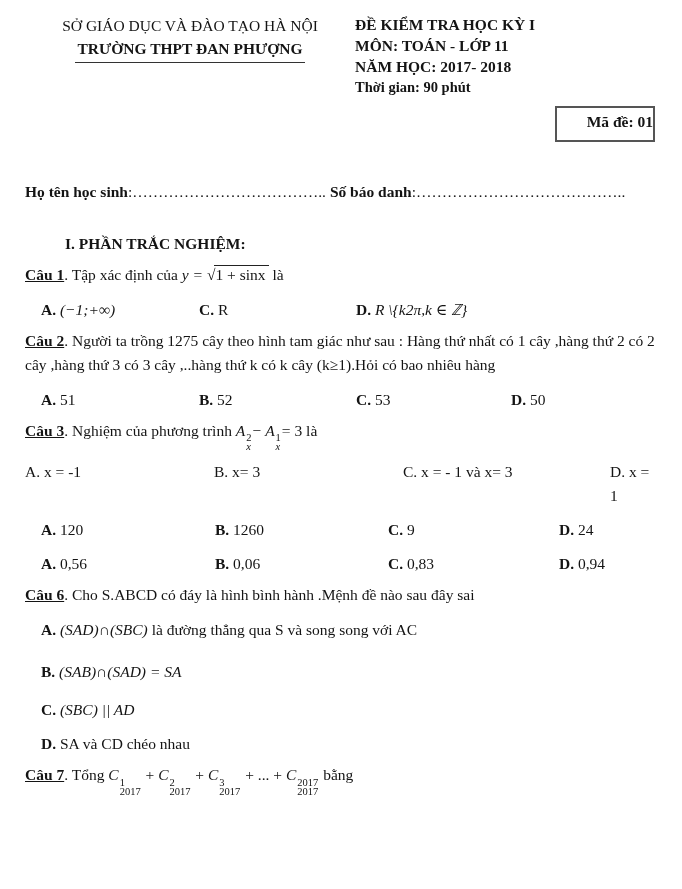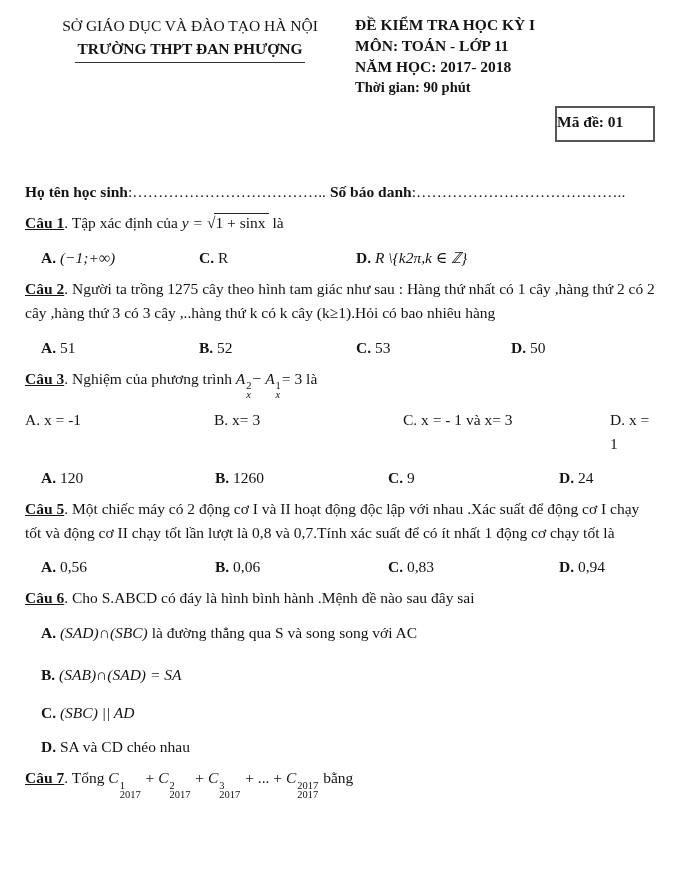--- a/index.html
+++ b/index.html
@@ -18,21 +18,21 @@
   
   .hdr{display:flex;align-items:flex-start;}
   .hdr-left{width:330px;text-align:center;line-height:23px;}
   .hdr-school{font-weight:bold;display:inline-block;border-bottom:1.5px solid #333;padding:0 2px 2px 2px;}
   .hdr-right{width:300px;text-align:left;font-weight:bold;line-height:21px;}
   .hdr-right .small{font-size:14.5px;}
   .code-box{
     margin-left:auto;margin-top:8px;
     width:100px;height:36px;box-sizing:border-box;
     border:2px solid #555;
-    font-weight:bold;text-align:left;line-height:22px;padding-top:3px;
+    font-weight:bold;text-align:right;line-height:22px;padding-top:3px;
   }
   
   .student{margin-top:38px;white-space:nowrap;overflow:hidden;}
   .blb{font-weight:bold;}
   
   .section{margin-top:28px;padding-left:40px;font-weight:bold;}
   .q{margin-top:7px;}
   .qlabel{font-weight:bold;text-decoration:underline;}
   .m{font-style:italic;}
   .up{font-style:normal;}
@@ -72,20 +72,21 @@
 
   <div class="code-box">
     <span>Mã đề: 01</span>
   </div>
 
   <div class="student">
     <span class="blb">Họ tên học sinh</span><span>:………………………………..</span>
     <span class="blb">Số báo danh</span><span>:…………………………………..</span>
   </div>
 
+  <div class="section">I. PHẦN TRẮC NGHIỆM:</div>
 
   <div class="q">
     <div>
       <span class="qlabel">Câu 1</span><span>. Tập xác định của </span><span class="m">y = </span><span class="rad">√</span><span class="vinc">1 + sinx</span><span>  là</span>
     </div>
     <div class="opts">
       <span><span class="ol">A.</span> <span class="m">(−1;+∞)</span></span>
       <span><span class="ol">C.</span> <span class="m up">R</span></span>
       <span><span class="ol">D.</span> <span class="m">R \{k2π,k ∈ ℤ}</span></span>
     </div>
@@ -124,23 +125,20 @@
   <div class="q">
     <div class="opts mt10">
       <span><span class="ol">A.</span> <span>120</span></span>
       <span><span class="ol">B.</span> <span>1260</span></span>
       <span><span class="ol">C.</span> <span>9</span></span>
       <span><span class="ol">D.</span> <span>24</span></span>
     </div>
   </div>
 
   <div class="q">
-    <div>
-      <span class="qlabel">Câu 5</span><span>. Một chiếc máy có 2 động cơ I và II hoạt động độc lập với nhau .Xác suất để động cơ I chạy tốt và động cơ II chạy tốt lần lượt là 0,8 và 0,7.Tính xác suất để có ít nhất 1 động cơ chạy tốt là</span>
-    </div>
     <div class="opts mt10">
       <span><span class="ol">A.</span> <span>0,56</span></span>
       <span><span class="ol">B.</span> <span>0,06</span></span>
       <span><span class="ol">C.</span> <span>0,83</span></span>
       <span><span class="ol">D.</span> <span>0,94</span></span>
     </div>
   </div>
 
   <div class="q">
     <div>

